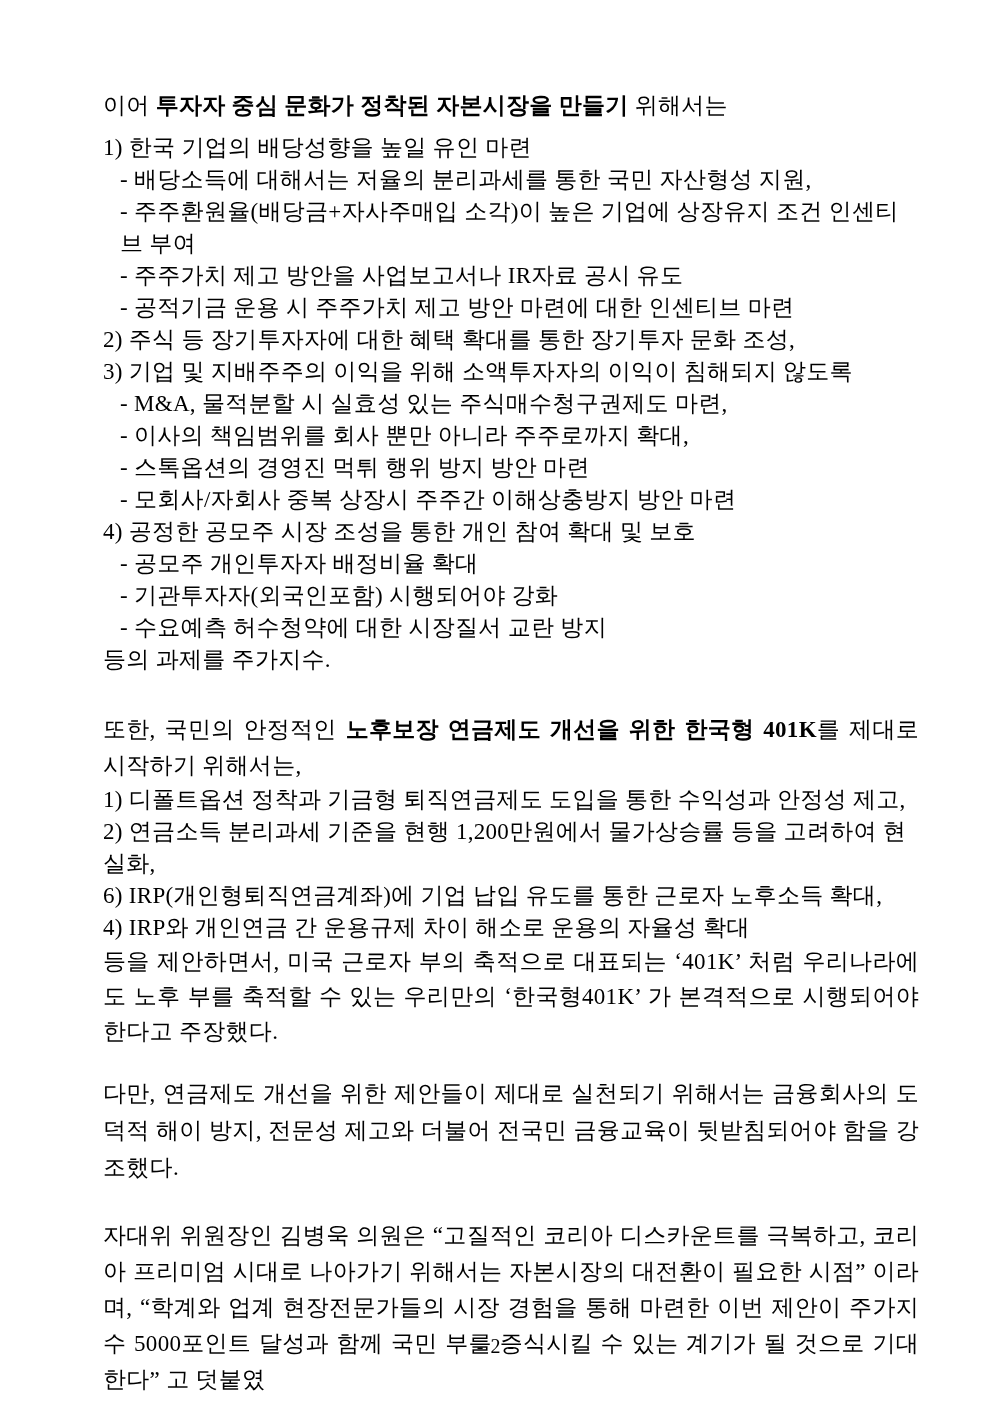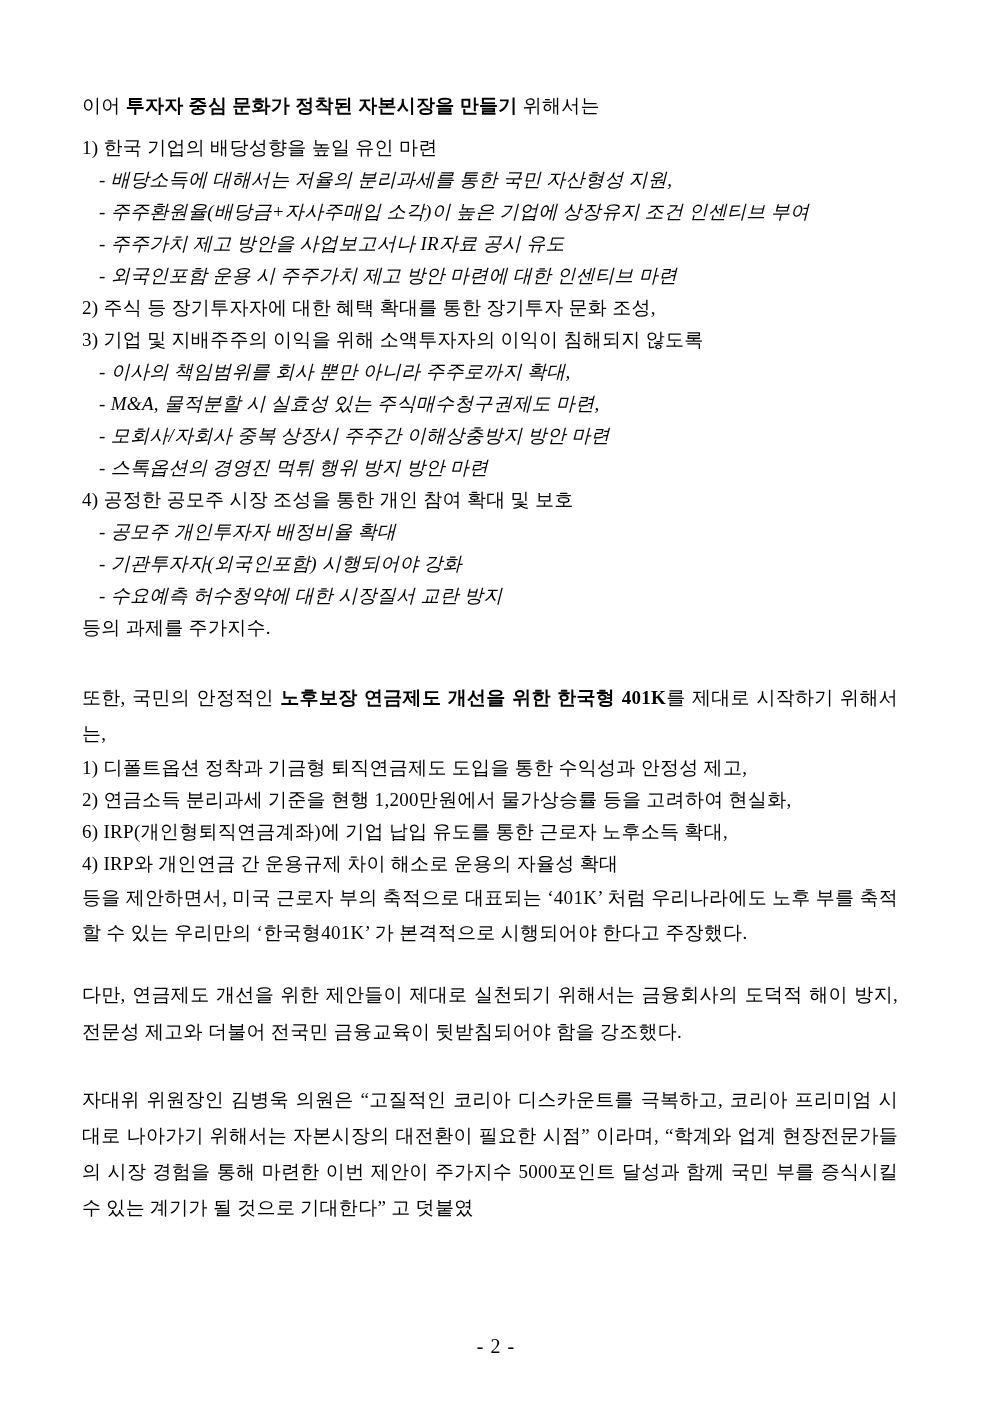--- a/index.html
+++ b/index.html
@@ -18,40 +18,39 @@
   .page {
     position: absolute;
     top: 0; left: 0;
     width: 992px;
     height: 1403px;
     background: #ffffff;
   }
   .content {
     position: absolute;
     top: 88px;
-    left: 82px;
+    left: 103px;
     width: 816px;
-    font-size: 19px;
+    font-size: 23px;
     letter-spacing: 0.3px;
   }
   .lead {
     margin: 0 0 8px 0;
     line-height: 36px;
     text-align: justify;
   }
   .lead strong {
     font-weight: bold;
   }
   .item {
     line-height: 32px;
     white-space: normal;
   }
   .item.dash {
     padding-left: 17px;
-    font-style: italic;
   }
   .closing-line {
     line-height: 32px;
   }
   .para {
     margin: 0;
     text-align: justify;
     line-height: 36px;
   }
   .section2 { margin-top: 36px; }
@@ -76,27 +75,27 @@
 <div class="page">
   <div class="content">
 
     <div class="section1">
       <p class="lead"><span>이어 </span><strong>투자자 중심 문화가 정착된 자본시장을 만들기</strong><span> 위해서는</span></p>
 
       <div class="item">1) 한국 기업의 배당성향을 높일 유인 마련</div>
       <div class="item dash">- 배당소득에 대해서는 저율의 분리과세를 통한 국민 자산형성 지원,</div>
       <div class="item dash">- 주주환원율(배당금+자사주매입 소각)이 높은 기업에 상장유지 조건 인센티브 부여</div>
       <div class="item dash">- 주주가치 제고 방안을 사업보고서나 IR자료 공시 유도</div>
-      <div class="item dash">- 외국인포함 운용 시 주주가치 제고 방안 마련에 대한 인센티브 마련</div>
+      <div class="item dash">- 공적기금 운용 시 주주가치 제고 방안 마련에 대한 인센티브 마련</div>
       <div class="item">2) 주식 등 장기투자자에 대한 혜택 확대를 통한 장기투자 문화 조성,</div>
       <div class="item">3) 기업 및 지배주주의 이익을 위해 소액투자자의 이익이 침해되지 않도록</div>
+      <div class="item dash">- M&amp;A, 물적분할 시 실효성 있는 주식매수청구권제도 마련,</div>
       <div class="item dash">- 이사의 책임범위를 회사 뿐만 아니라 주주로까지 확대,</div>
-      <div class="item dash">- M&amp;A, 물적분할 시 실효성 있는 주식매수청구권제도 마련,</div>
+      <div class="item dash">- 스톡옵션의 경영진 먹튀 행위 방지 방안 마련</div>
       <div class="item dash">- 모회사/자회사 중복 상장시 주주간 이해상충방지 방안 마련</div>
-      <div class="item dash">- 스톡옵션의 경영진 먹튀 행위 방지 방안 마련</div>
       <div class="item">4) 공정한 공모주 시장 조성을 통한 개인 참여 확대 및 보호</div>
       <div class="item dash">- 공모주 개인투자자 배정비율 확대</div>
       <div class="item dash">- 기관투자자(외국인포함) 시행되어야 강화</div>
       <div class="item dash">- 수요예측 허수청약에 대한 시장질서 교란 방지</div>
       <div class="closing-line">등의 과제를 주가지수.</div>
     </div>
 
     <div class="section2">
       <p class="lead"><span>또한, 국민의 안정적인 </span><strong>노후보장 연금제도 개선을 위한 한국형 401K</strong><span>를 제대로 시작하기 위해서는,</span></p>
 

